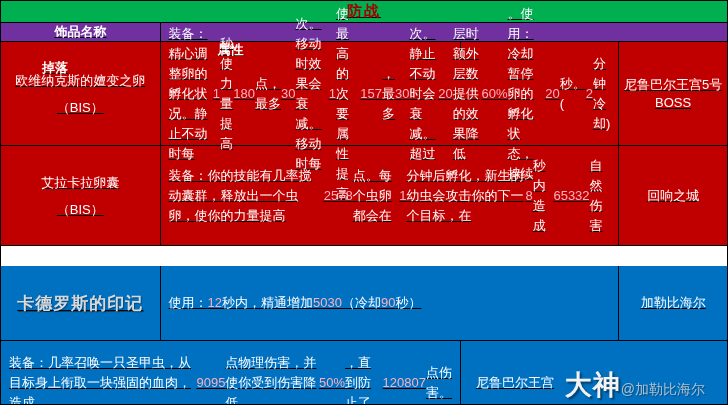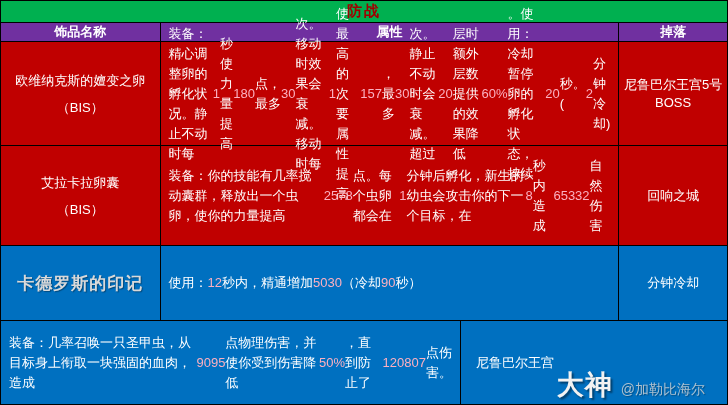--- a/index.html
+++ b/index.html
@@ -7,20 +7,21 @@
     font-family: "Liberation Sans", "DejaVu Sans", sans-serif;
     background: #ffffff;
   }
   .sheet {
     position: relative;
     width: 728px;
     height: 405px;
     border: 1px solid #000;
     overflow: hidden;
     background: #fff;
+    text-decoration: underline;
   }
   .title-bar {
     height: 22px;
     background: #00B050;
     border-bottom: 1px solid #000;
     display: flex;
     align-items: center;
     justify-content: center;
     font-size: 15px;
     font-weight: bold;
@@ -28,20 +29,21 @@
     letter-spacing: 2px;
   }
   .header-row, .body-row { display: flex; }
   .header-row {
     height: 19px;
     background: #7030A0;
     border-bottom: 1px solid #000;
     color: #ffffff;
     font-weight: bold;
     font-size: 13px;
+    flex-direction: column;
   }
   .cell {
     display: flex;
     align-items: center;
     justify-content: center;
     text-align: center;
     border-right: 1px solid #000;
   }
   .cell:last-child { border-right: none; }
   .col-name { width: 160px; }
@@ -50,21 +52,21 @@
   .body-row {
     border-bottom: 1px solid #000;
     color: #ffffff;
     font-size: 13px;
   }
   .body-row:last-child { border-bottom: none; }
   .bg-red  { background: #C00000; }
   .bg-blue { background: #0070C0; }
   .row-1 { height: 104px; }
   .row-2 { height: 100px; }
-  .row-3 { height: 75px; }
+  .row-3 { height: 75px; margin-top: 20px; }
   .row-4 { height: 84px; }
   .name-cell { white-space: pre-line; line-height: 27px; }
   .name-cell.big {
     font-size: 17px;
     font-weight: bold;
     color: #D9D9D9;
     letter-spacing: 1px;
     text-shadow: 1px 1px 1px rgba(0,0,0,0.35);
   }
   .attr-cell {
@@ -74,21 +76,20 @@
     line-height: 20px;
   }
   .drop-cell { padding: 2px 4px; line-height: 18px; }
   .num { color: #FBB0C0; }
   .watermark {
     position: absolute;
     right: 22px;
     bottom: 1px;
     display: flex;
     align-items: baseline;
-    gap: 8px;
     pointer-events: none;
   }
   .watermark .logo {
     font-size: 27px;
     font-weight: 900;
     color: #f2f2f2;
     text-shadow: 2px 2px 2px rgba(0,0,0,0.45);
     letter-spacing: 1px;
   }
   .watermark .handle {
@@ -122,21 +123,21 @@
   <div class="body-row row-2 bg-red">
     <div class="cell col-name name-cell">艾拉卡拉卵囊
 （BIS）</div>
     <div class="cell col-attr attr-cell">装备：你的技能有几率搅动囊群，释放出一个虫卵，使你的力量提高<span class="num">2578</span>点。每个虫卵都会在<span class="num">1</span>分钟后孵化，新生的幼虫会攻击你的下一个目标，在<span class="num">8</span>秒内造成<span class="num">65332</span>自然伤害</div>
     <div class="cell col-drop drop-cell">回响之城</div>
   </div>
 
   <div class="body-row row-3 bg-blue">
     <div class="cell col-name name-cell big">卡德罗斯的印记</div>
     <div class="cell col-attr attr-cell">使用：<span class="num">12</span>秒内，精通增加<span class="num">5030</span>（冷却<span class="num">90</span>秒）</div>
-    <div class="cell col-drop drop-cell">分钟冷却</div>
+    <div class="cell col-drop drop-cell">加勒比海尔</div>
   </div>
 
   <div class="body-row row-4 bg-blue">
     <div class="cell col-attr attr-cell">装备：几率召唤一只圣甲虫，从目标身上衔取一块强固的血肉，造成<span class="num">9095</span>点物理伤害，并使你受到伤害降低<span class="num">50%</span>，直到防止了<span class="num">120807</span>点伤害。</div>
     <div class="cell col-drop drop-cell">尼鲁巴尔王宫</div>
   </div>
 
   <div class="watermark">
     <span class="logo">大神</span>
     <span class="handle">@加勒比海尔</span>

